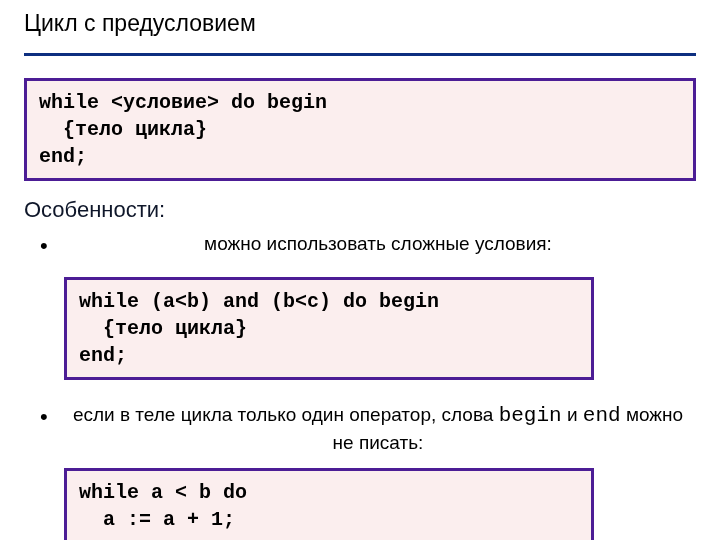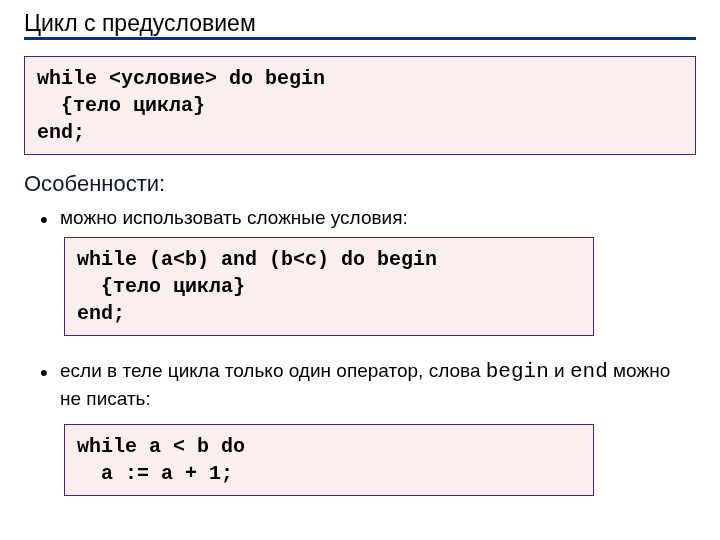--- a/index.html
+++ b/index.html
@@ -7,57 +7,58 @@
     width: 720px;
     height: 540px;
     background: #ffffff;
     font-family: Arial, Helvetica, sans-serif;
     padding: 10px 24px;
     color: #000;
   }
   .title {
     font-size: 23px;
     font-weight: normal;
-    padding-bottom: 0;
+    padding-bottom: 16px;
     border-bottom: 3px solid #0d2f80;
-    margin-bottom: 16px;
+    margin-bottom: 22px;
   }
   .codebox {
-    border: 1px solid #4c1d95;
+    border: 3px solid #4c1d95;
     background: #fbeeee;
     padding: 8px 12px;
     font-family: "Courier New", monospace;
     font-size: 20px;
     font-weight: bold;
     line-height: 1.35;
     white-space: pre;
     margin-bottom: 16px;
   }
   .codebox-inner1 {
     margin-left: 40px;
     width: 530px;
     margin-bottom: 22px;
-    margin-top: 6px;
+    margin-top: 20px;
   }
   .codebox-inner2 {
     margin-left: 40px;
     width: 530px;
     margin-top: 12px;
   }
   .subhead {
     font-size: 22px;
     color: #0f172a;
     margin-bottom: 8px;
   }
   .bullet-row {
     padding-left: 36px;
     position: relative;
     font-size: 19px;
     line-height: 1.35;
     margin-bottom: 2px;
+    text-align: center;
   }
   .bullet-row::before {
     content: "•";
     position: absolute;
     left: 16px;
     top: 0;
     font-size: 22px;
   }
   .mono {
     font-family: "Courier New", monospace;

